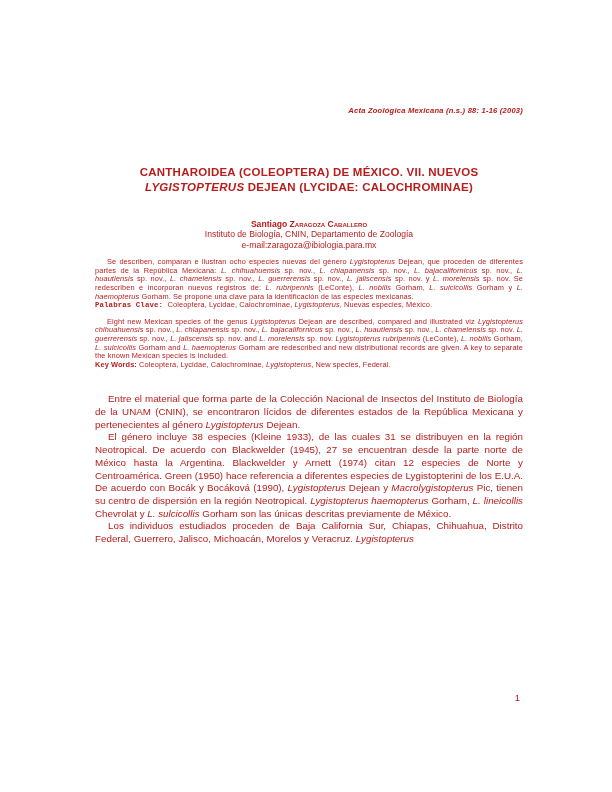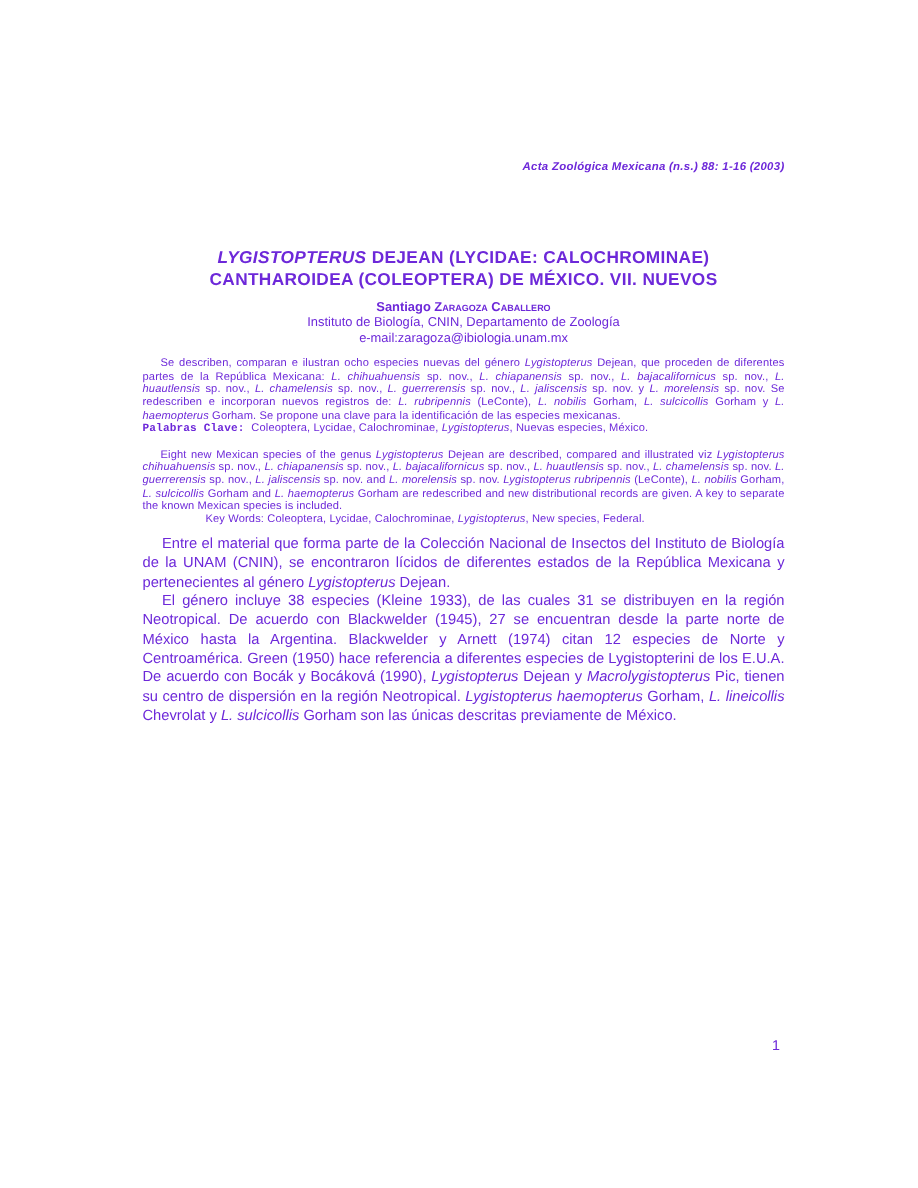--- a/index.html
+++ b/index.html
@@ -1,75 +1,76 @@
 <!DOCTYPE html>
 <html><head>
 <meta charset="utf-8">
 <style>
   html,body{margin:0;padding:0;}
   body{width:612px;height:792px;background:#ffffff;}
   .page{
     position:relative;width:612px;height:792px;background:#ffffff;
-    color:#6d28d9;font-family:"Liberation Sans",sans-serif;
+    color:#b91c1c;font-family:"Liberation Sans",sans-serif;
     box-sizing:border-box;padding:106px 89px 0 95px;overflow:hidden;
   }
   .journal-line{
     text-align:right;font-size:7.6px;font-weight:bold;font-style:italic;
     letter-spacing:.2px;line-height:9px;
   }
   .title{
     margin:50px 0 0 0;text-align:center;font-size:11.5px;line-height:15px;
     font-weight:bold;letter-spacing:.25px;
   }
   .tline{display:block;}
-  .author-block{margin-top:4px;text-align:center;font-size:8.6px;line-height:10.4px;}
+  .author-block{margin-top:24px;text-align:center;font-size:8.6px;line-height:10.4px;}
   .author-name{font-weight:bold;}
   .sec-heading-sm{margin-top:19px;text-align:center;font-weight:bold;font-size:8.2px;line-height:9px;}
   .small-par{
     font-size:7.4px;line-height:8.6px;text-align:justify;
     margin:8px 0 0 0;letter-spacing:.1px;
   }
   .small-par.keywords{margin-top:0;}
   .indent{text-indent:12px;}
   .sec-heading-lg{margin-top:28px;text-align:center;font-weight:bold;font-size:10.5px;line-height:12px;}
   .body-par{
     font-size:9.8px;line-height:12.7px;text-align:justify;
     text-indent:13px;margin:0;
   }
-  .body-par.first{margin-top:7px;}
+  .body-par.first{margin-top:24px;}
   .page-number{position:absolute;right:92px;top:692px;font-size:9.5px;}
 </style>
 </head>
 <body>
 
 <div class="page">
 
   <div class="journal-line">Acta Zoológica Mexicana (n.s.) 88: 1-16 (2003)</div>
 
   <h1 class="title">
+    <span class="tline">CANTHAROIDEA (COLEOPTERA) DE MÉXICO. VII. NUEVOS</span>
     <span class="tline"><span style="font-style: italic;">LYGISTOPTERUS</span><span> DEJEAN (LYCIDAE: CALOCHROMINAE)</span></span>
-    <span class="tline">CANTHAROIDEA (COLEOPTERA) DE MÉXICO. VII. NUEVOS</span>
   </h1>
 
   <div class="author-block">
     <div class="author-name"><span>Santiago </span><span style="font-variant: small-caps;">Zaragoza Caballero</span></div>
     <div class="affil">Instituto de Biología, CNIN, Departamento de Zoología</div>
-    <div class="affil">e-mail:zaragoza@ibiologia.unam.mx</div>
+    <div class="affil">e-mail:zaragoza@ibiologia.para.mx</div>
   </div>
 
   <div>
     <p class="small-par indent"><span>Se describen, comparan e ilustran ocho especies nuevas del género </span><span style="font-style: italic;">Lygistopterus</span><span> Dejean, que proceden de diferentes partes de la República Mexicana: </span><span style="font-style: italic;">L. chihuahuensis</span><span> sp. nov., </span><span style="font-style: italic;">L. chiapanensis</span><span> sp. nov., </span><span style="font-style: italic;">L. bajacalifornicus</span><span> sp. nov., </span><span style="font-style: italic;">L. huautlensis</span><span> sp. nov., </span><span style="font-style: italic;">L. chamelensis</span><span> sp. nov., </span><span style="font-style: italic;">L. guerrerensis</span><span> sp. nov., </span><span style="font-style: italic;">L. jaliscensis</span><span> sp. nov. y </span><span style="font-style: italic;">L. morelensis</span><span> sp. nov. Se redescriben e incorporan nuevos registros de: </span><span style="font-style: italic;">L. rubripennis</span><span> (LeConte), </span><span style="font-style: italic;">L. nobilis</span><span> Gorham, </span><span style="font-style: italic;">L. sulcicollis</span><span> Gorham y </span><span style="font-style: italic;">L. haemopterus</span><span> Gorham. Se propone una clave para la identificación de las especies mexicanas.</span></p>
     <p class="small-par keywords"><span style="font-weight: bold; font-family: Liberation Mono, monospace;">Palabras Clave: </span><span>Coleoptera, Lycidae, Calochrominae, </span><span style="font-style: italic;">Lygistopterus</span><span>, Nuevas especies, México.</span></p>
   </div>
 
   <div>
     <p class="small-par indent"><span>Eight new Mexican species of the genus </span><span style="font-style: italic;">Lygistopterus</span><span> Dejean are described, compared and illustrated viz </span><span style="font-style: italic;">Lygistopterus chihuahuensis</span><span> sp. nov., </span><span style="font-style: italic;">L. chiapanensis</span><span> sp. nov., </span><span style="font-style: italic;">L. bajacalifornicus</span><span> sp. nov., </span><span style="font-style: italic;">L. huautlensis</span><span> sp. nov., </span><span style="font-style: italic;">L. chamelensis</span><span> sp. nov. </span><span style="font-style: italic;">L. guerrerensis</span><span> sp. nov., </span><span style="font-style: italic;">L. jaliscensis</span><span> sp. nov. and </span><span style="font-style: italic;">L. morelensis</span><span> sp. nov. </span><span style="font-style: italic;">Lygistopterus rubripennis</span><span> (LeConte), </span><span style="font-style: italic;">L. nobilis</span><span> Gorham, </span><span style="font-style: italic;">L. sulcicollis</span><span> Gorham and </span><span style="font-style: italic;">L. haemopterus</span><span> Gorham are redescribed and new distributional records are given. A key to separate the known Mexican species is included.</span></p>
-    <p class="small-par keywords"><span style="font-weight: normal; margin-left: 42px;">Key Words: </span><span>Coleoptera, Lycidae, Calochrominae, </span><span style="font-style: italic;">Lygistopterus</span><span>, New species, Federal.</span></p>
+    <p class="small-par keywords"><span style="font-weight: bold;">Key Words: </span><span>Coleoptera, Lycidae, Calochrominae, </span><span style="font-style: italic;">Lygistopterus</span><span>, New species, Federal.</span></p>
   </div>
 
   <div>
     <p class="body-par first"><span>Entre el material que forma parte de la Colección Nacional de Insectos del Instituto de Biología de la UNAM (CNIN), se encontraron lícidos de diferentes estados de la República Mexicana y pertenecientes al género </span><span style="font-style: italic;">Lygistopterus</span><span> Dejean.</span></p>
     <p class="body-par"><span>El género incluye 38 especies (Kleine 1933), de las cuales 31 se distribuyen en la región Neotropical. De acuerdo con Blackwelder (1945), 27 se encuentran desde la parte norte de México hasta la Argentina. Blackwelder y Arnett (1974) citan 12 especies de Norte y Centroamérica. Green (1950) hace referencia a diferentes especies de Lygistopterini de los E.U.A. De acuerdo con Bocák y Bocáková (1990), </span><span style="font-style: italic;">Lygistopterus</span><span> Dejean y </span><span style="font-style: italic;">Macrolygistopterus</span><span> Pic, tienen su centro de dispersión en la región Neotropical. </span><span style="font-style: italic;">Lygistopterus haemopterus</span><span> Gorham, </span><span style="font-style: italic;">L. lineicollis</span><span> Chevrolat y </span><span style="font-style: italic;">L. sulcicollis</span><span> Gorham son las únicas descritas previamente de México.</span></p>
+    <p class="body-par"><span>Los individuos estudiados proceden de Baja California Sur, Chiapas, Chihuahua, Distrito Federal, Guerrero, Jalisco, Michoacán, Morelos y Veracruz. </span><span style="font-style: italic;">Lygistopterus</span></p>
   </div>
 
   <div class="page-number">1</div>
 
 </div>
 
 </body></html>

